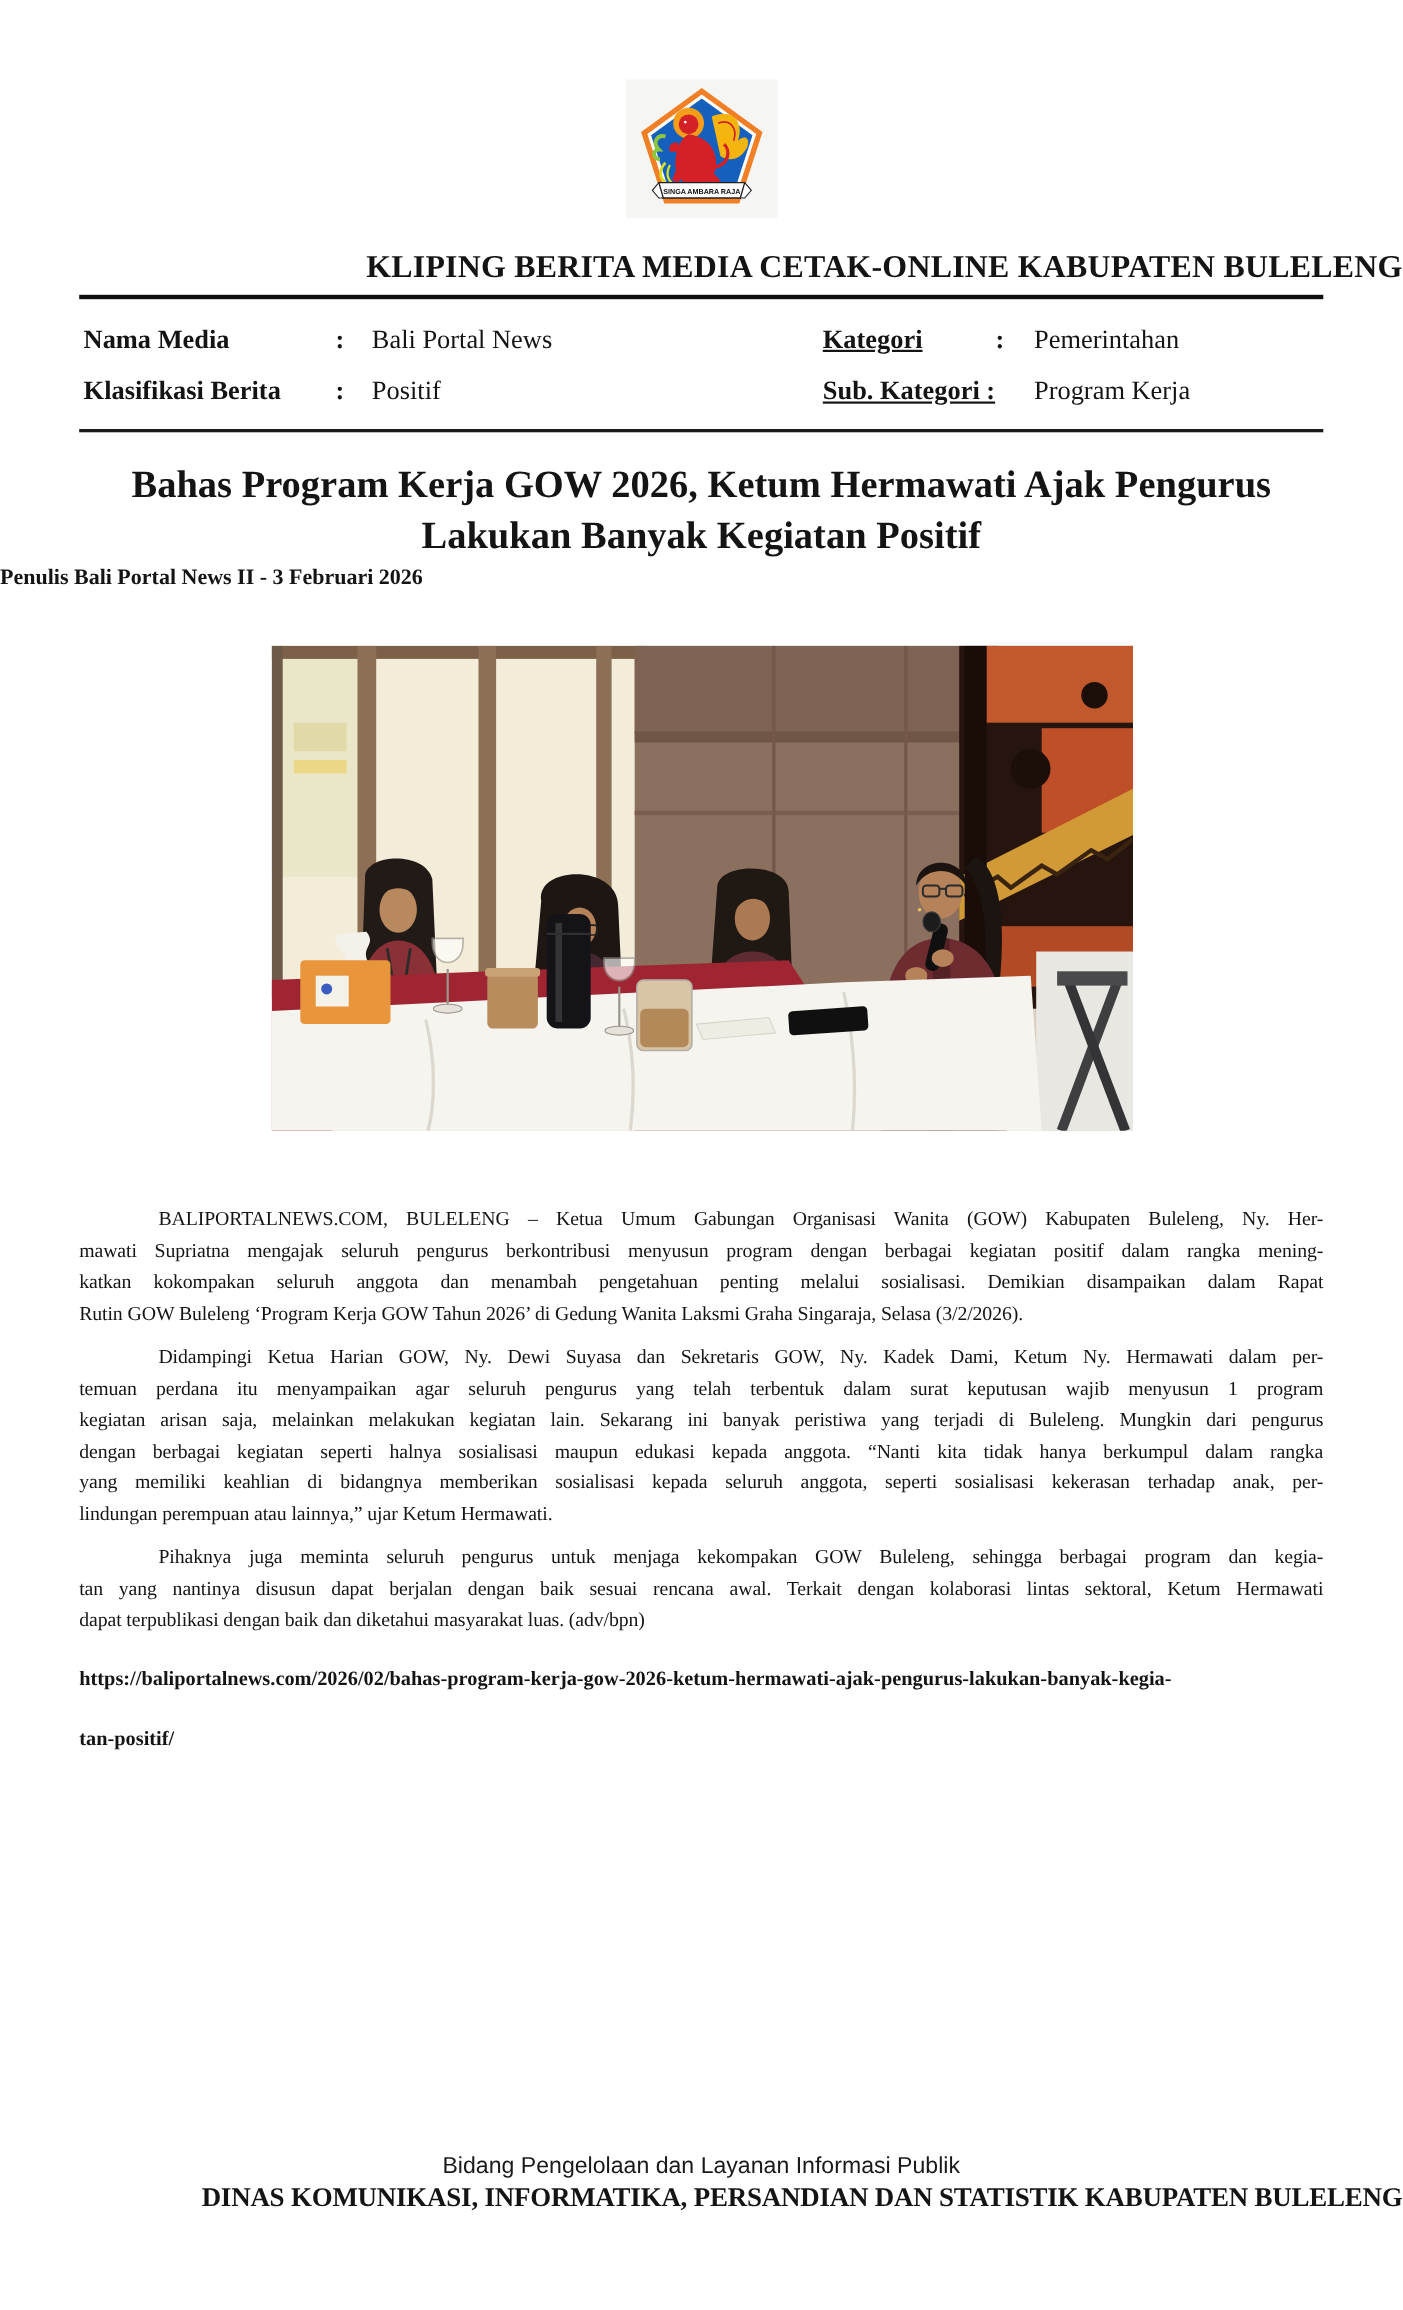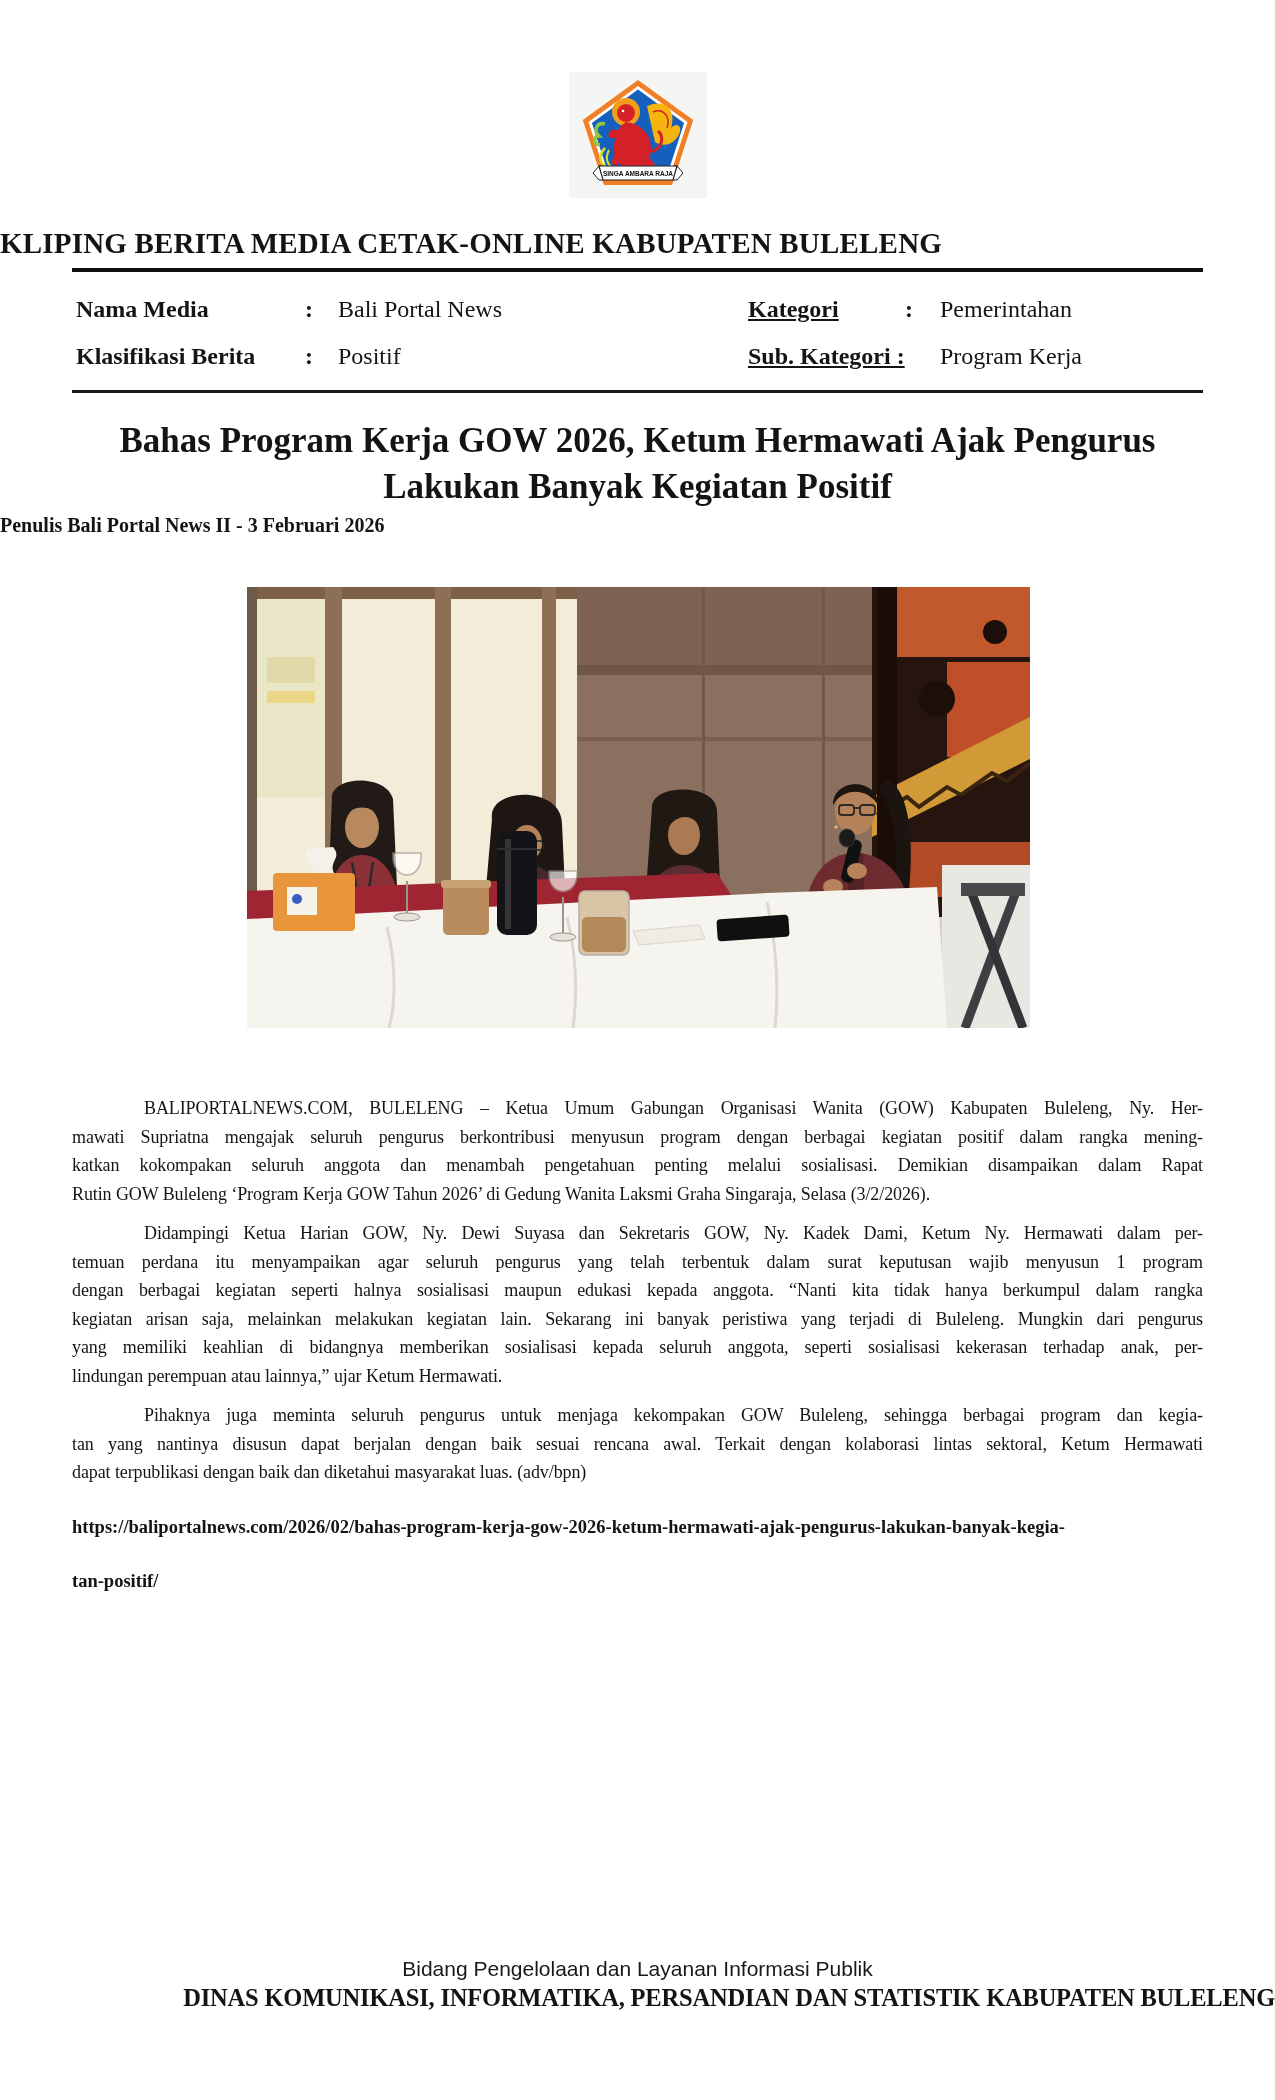--- a/index.html
+++ b/index.html
@@ -2,21 +2,21 @@
 <html><head>
 <meta charset="utf-8">
 <style>
   html,body{margin:0;padding:0;background:#ffffff;}
   .page{
     position:relative;width:1275px;height:2100px;background:#ffffff;overflow:hidden;
     font-family:"Liberation Serif",serif;color:#141414;
   }
   .logo{position:absolute;left:569px;top:72px;width:138px;height:126px;}
   .header-title{
-    position:absolute;top:227px;left:0;width:100%;text-align:left;
+    position:absolute;top:227px;left:0;width:100%;text-align:right;
     font-weight:bold;font-size:29px;letter-spacing:0.2px;white-space:nowrap;
   }
   .rule-thick{position:absolute;left:72px;right:72px;top:268px;height:4px;background:#101010;}
   .rule-thin{position:absolute;left:72px;right:72px;top:390px;height:3px;background:#1a1a1a;}
   .meta-row{position:absolute;left:0;width:100%;height:34px;font-size:24px;}
   .meta-row span{position:absolute;top:0;white-space:nowrap;}
   .meta-row .lab{font-weight:bold;}
   .meta-row1{top:296px;}
   .meta-row2{top:343px;}
   .m1{left:76px;}  .c1{left:305px;}  .v1{left:338px;}
@@ -229,22 +229,22 @@
   <div class="body-text">
     <div class="para">
       <div class="pl first">BALIPORTALNEWS.COM, BULELENG – Ketua Umum Gabungan Organisasi Wanita (GOW) Kabupaten Buleleng, Ny. Her-</div>
       <div class="pl">mawati Supriatna mengajak seluruh pengurus berkontribusi menyusun program dengan berbagai kegiatan positif dalam rangka mening-</div>
       <div class="pl">katkan kokompakan seluruh anggota dan menambah pengetahuan penting melalui sosialisasi. Demikian disampaikan dalam Rapat</div>
       <div class="pl last">Rutin GOW Buleleng ‘Program Kerja GOW Tahun 2026’ di Gedung Wanita Laksmi Graha Singaraja, Selasa (3/2/2026).</div>
     </div>
     <div class="para">
       <div class="pl first">Didampingi Ketua Harian GOW, Ny. Dewi Suyasa dan Sekretaris GOW, Ny. Kadek Dami, Ketum Ny. Hermawati dalam per-</div>
       <div class="pl">temuan perdana itu menyampaikan agar seluruh pengurus yang telah terbentuk dalam surat keputusan wajib menyusun 1 program</div>
+      <div class="pl">kegiatan arisan saja, melainkan melakukan kegiatan lain. Sekarang ini banyak peristiwa yang terjadi di Buleleng. Mungkin dari pengurus</div>
       <div class="pl">dengan berbagai kegiatan seperti halnya sosialisasi maupun edukasi kepada anggota. “Nanti kita tidak hanya berkumpul dalam rangka</div>
-      <div class="pl">kegiatan arisan saja, melainkan melakukan kegiatan lain. Sekarang ini banyak peristiwa yang terjadi di Buleleng. Mungkin dari pengurus</div>
       <div class="pl">yang memiliki keahlian di bidangnya memberikan sosialisasi kepada seluruh anggota, seperti sosialisasi kekerasan terhadap anak, per-</div>
       <div class="pl last">lindungan perempuan atau lainnya,” ujar Ketum Hermawati.</div>
     </div>
     <div class="para">
       <div class="pl first">Pihaknya juga meminta seluruh pengurus untuk menjaga kekompakan GOW Buleleng, sehingga berbagai program dan kegia-</div>
       <div class="pl">tan yang nantinya disusun dapat berjalan dengan baik sesuai rencana awal. Terkait dengan kolaborasi lintas sektoral, Ketum Hermawati</div>
       <div class="pl last">dapat terpublikasi dengan baik dan diketahui masyarakat luas. (adv/bpn)</div>
     </div>
     <div class="url-block">
       <div class="url-line">https://baliportalnews.com/2026/02/bahas-program-kerja-gow-2026-ketum-hermawati-ajak-pengurus-lakukan-banyak-kegia-</div>

